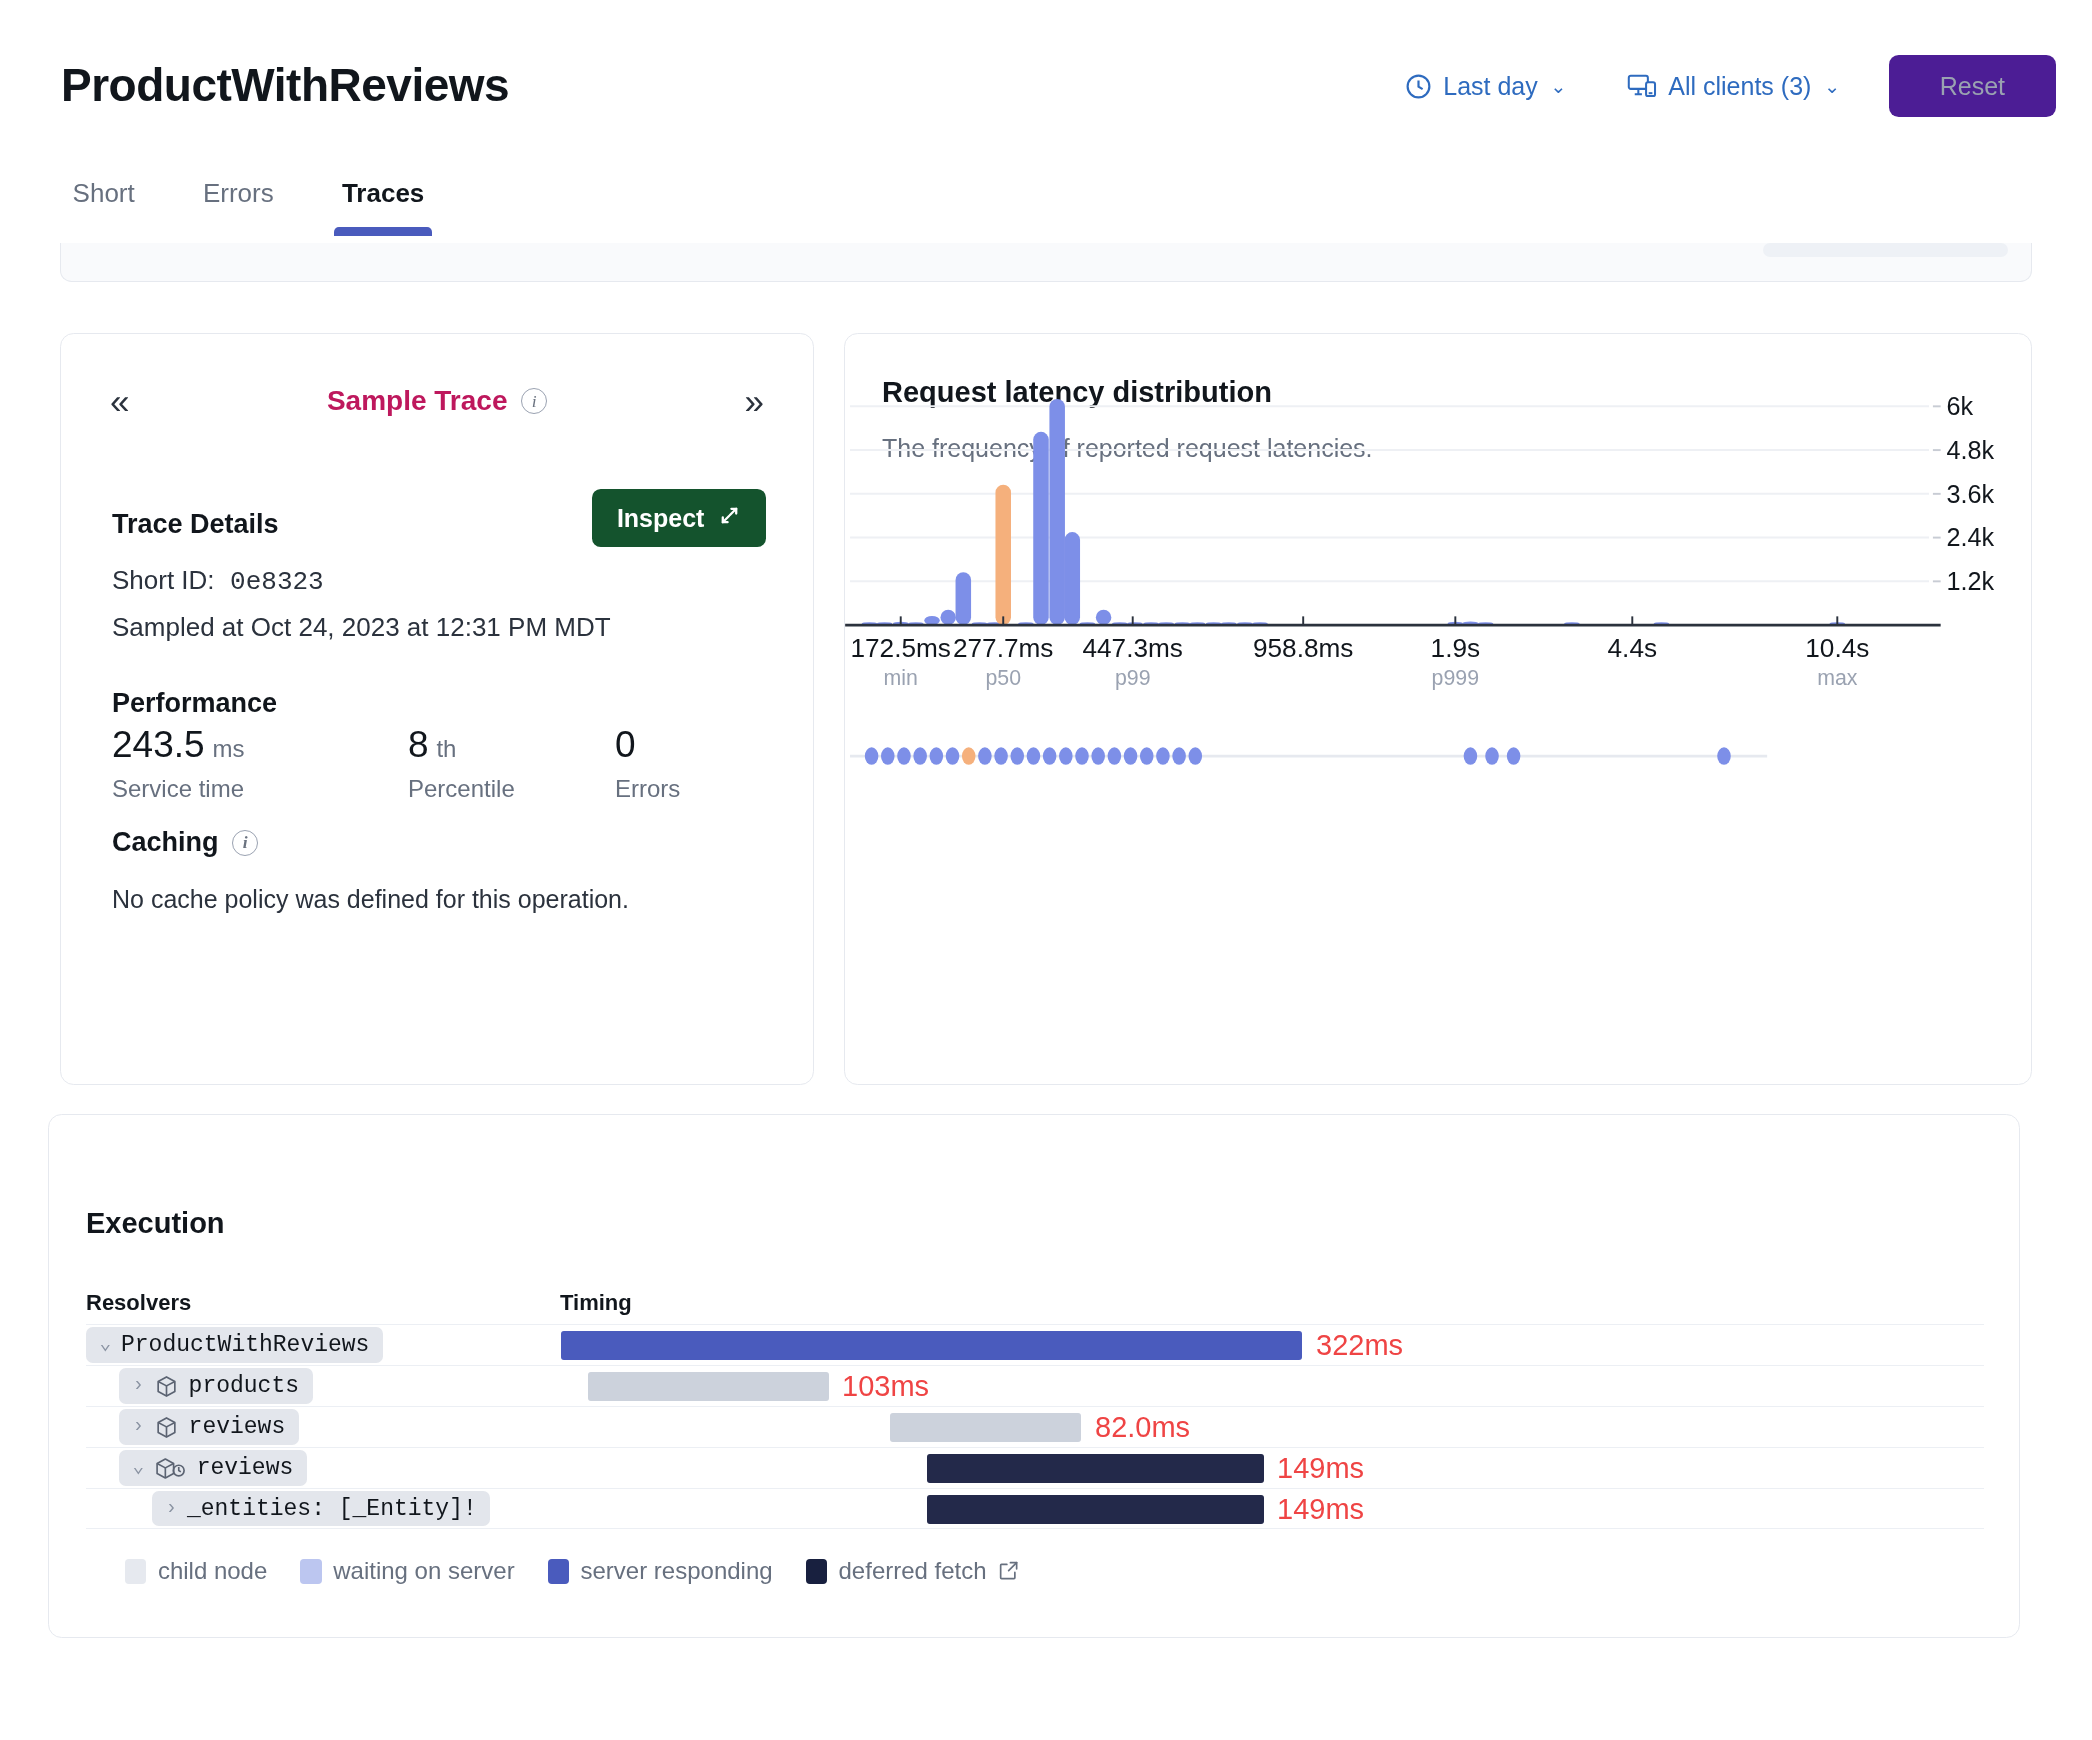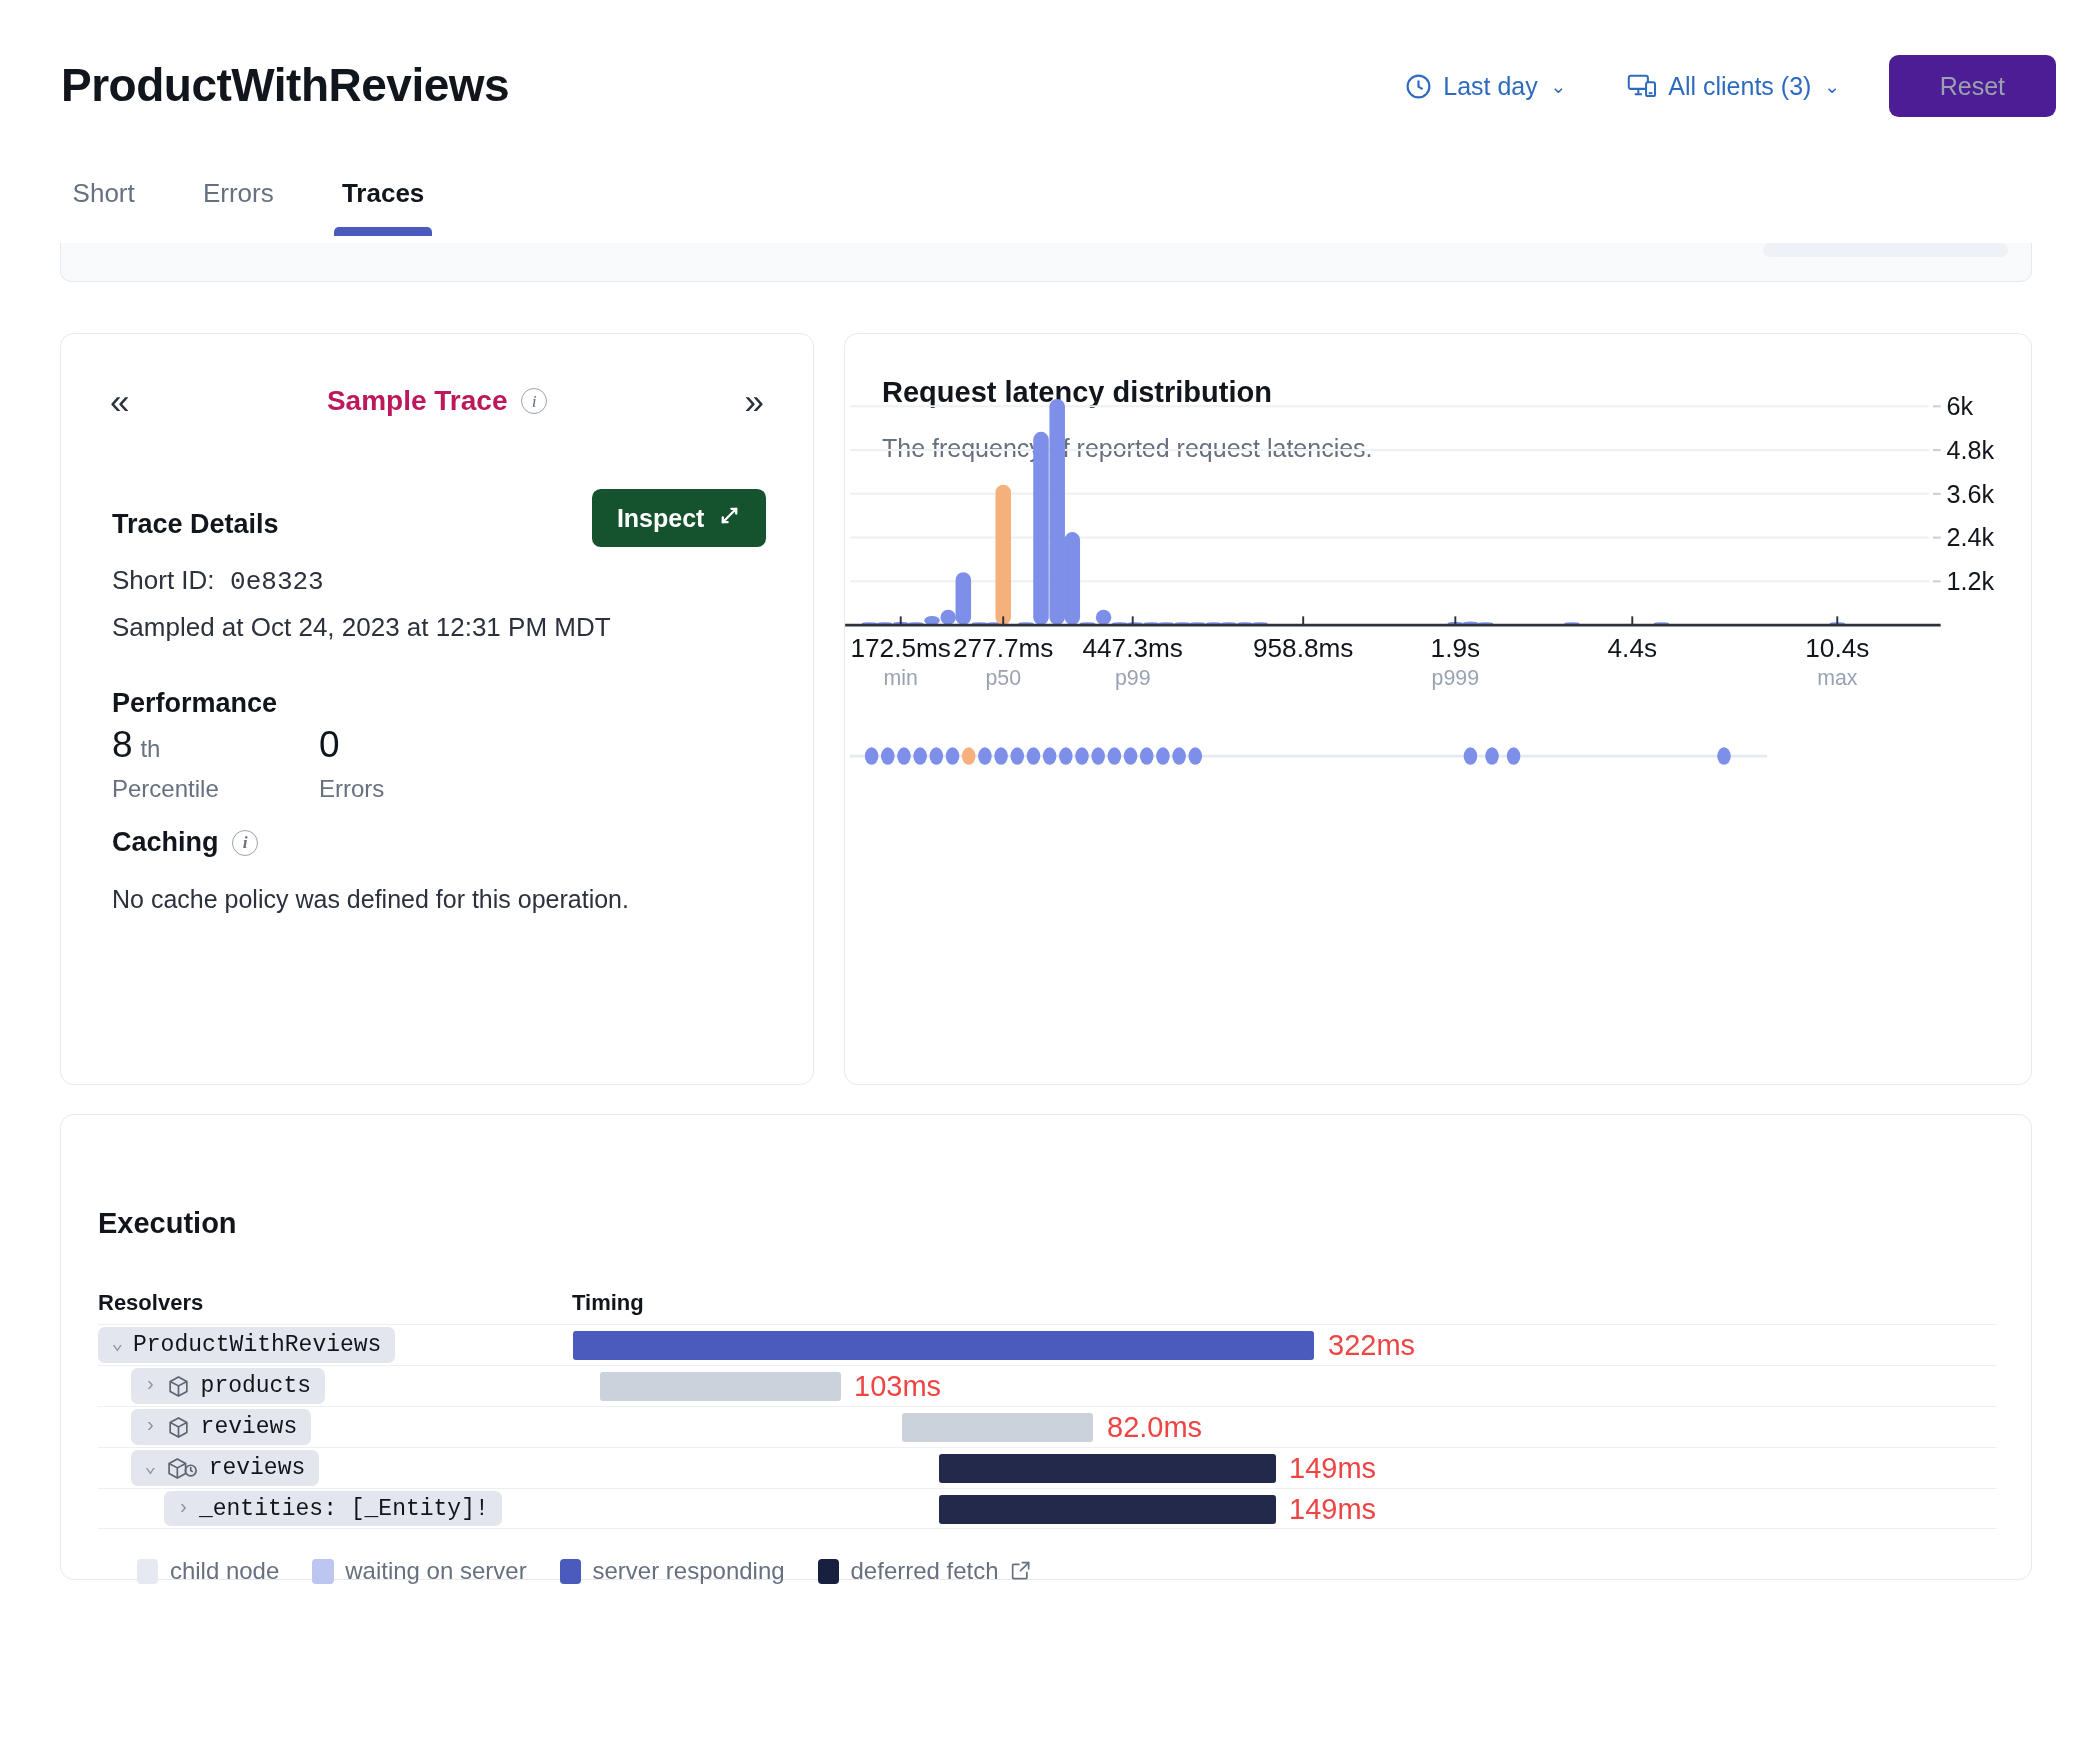--- a/index.html
+++ b/index.html
@@ -60,21 +60,21 @@
     background: #eef1f6; border-radius: 7.8px;
   }
 
   
   .card {
     position: absolute; background: #ffffff;
     border: 1px solid #e6e9ef; border-radius: 13.6px;
   }
   #trace-card { left: 60px; top: 333px; width: 754px; height: 752px; }
   #latency-card { left: 844px; top: 333px; width: 1188px; height: 752px; }
-  #execution-card { left: 60px; top: 1114px; width: 1972px; height: 466px; }
+  #execution-card { left: 48px; top: 1114px; width: 1972px; height: 524px; }
 
   
   .st-head {
     position: absolute; left: 0; top: 51px; width: 100%;
     display: flex; align-items: center; justify-content: center; gap: 13.6px;
   }
   .st-title { font-size: 28px; font-weight: 700; color: #be185d; }
   .nav-arrow {
     position: absolute; top: 49px; font-size: 35px; color: #2b323d; cursor: pointer;
     line-height: 1; user-select: none;
@@ -228,20 +228,27 @@
 
     <div class="st-line" id="short-id-line">
       <span>Short ID:</span>
       <span class="mono">0e8323</span>
     </div>
     <div class="st-line" id="sampled-line">Sampled at Oct 24, 2023 at 12:31 PM MDT</div>
 
     <div class="sec-title" id="perf-title">Performance</div>
 
     <div class="metrics">
+      <div class="metric m1">
+        <div class="m-value">
+          <span>243.5</span>
+          <span class="m-unit">ms</span>
+        </div>
+        <div class="m-label">Service time</div>
+      </div>
       <div class="metric m2">
         <div class="m-value">
           <span>8</span>
           <span class="m-unit">th</span>
         </div>
         <div class="m-label">Percentile</div>
       </div>
       <div class="metric">
         <div class="m-value">
           <span>0</span>

